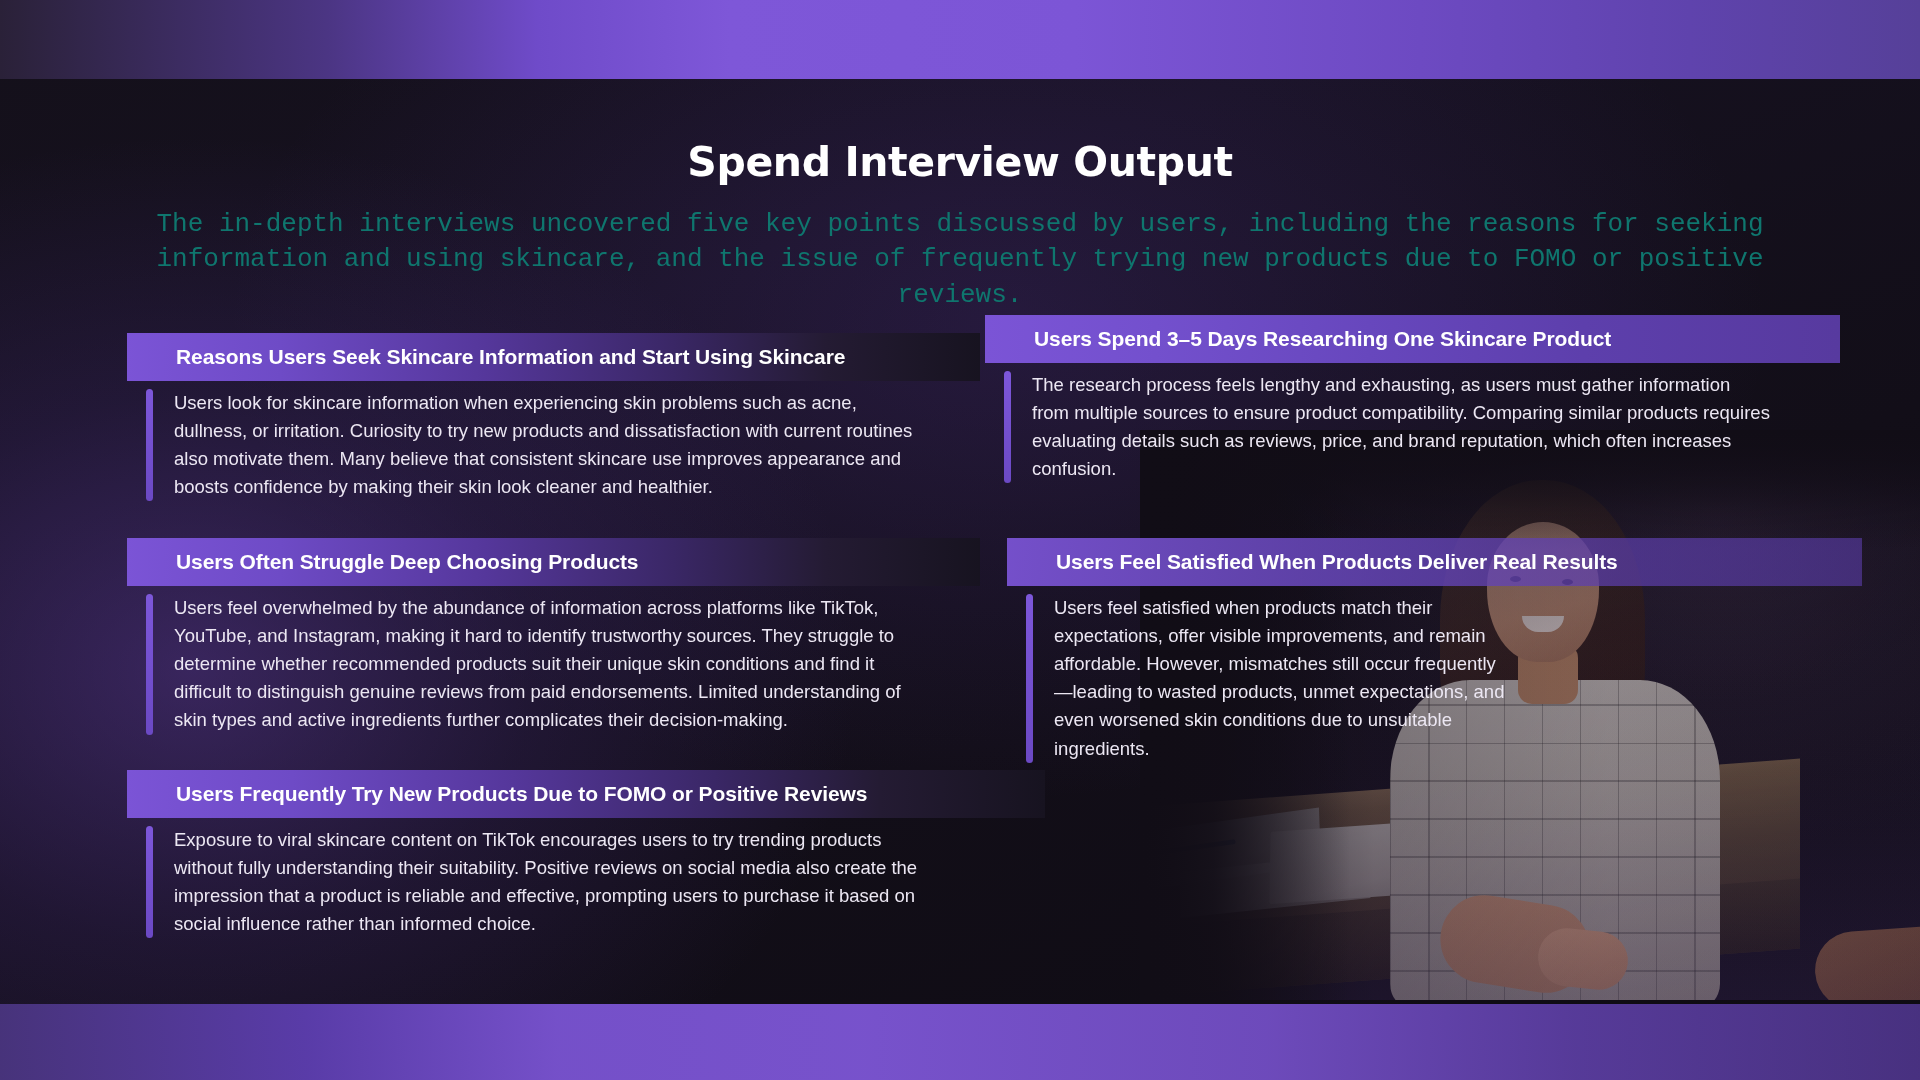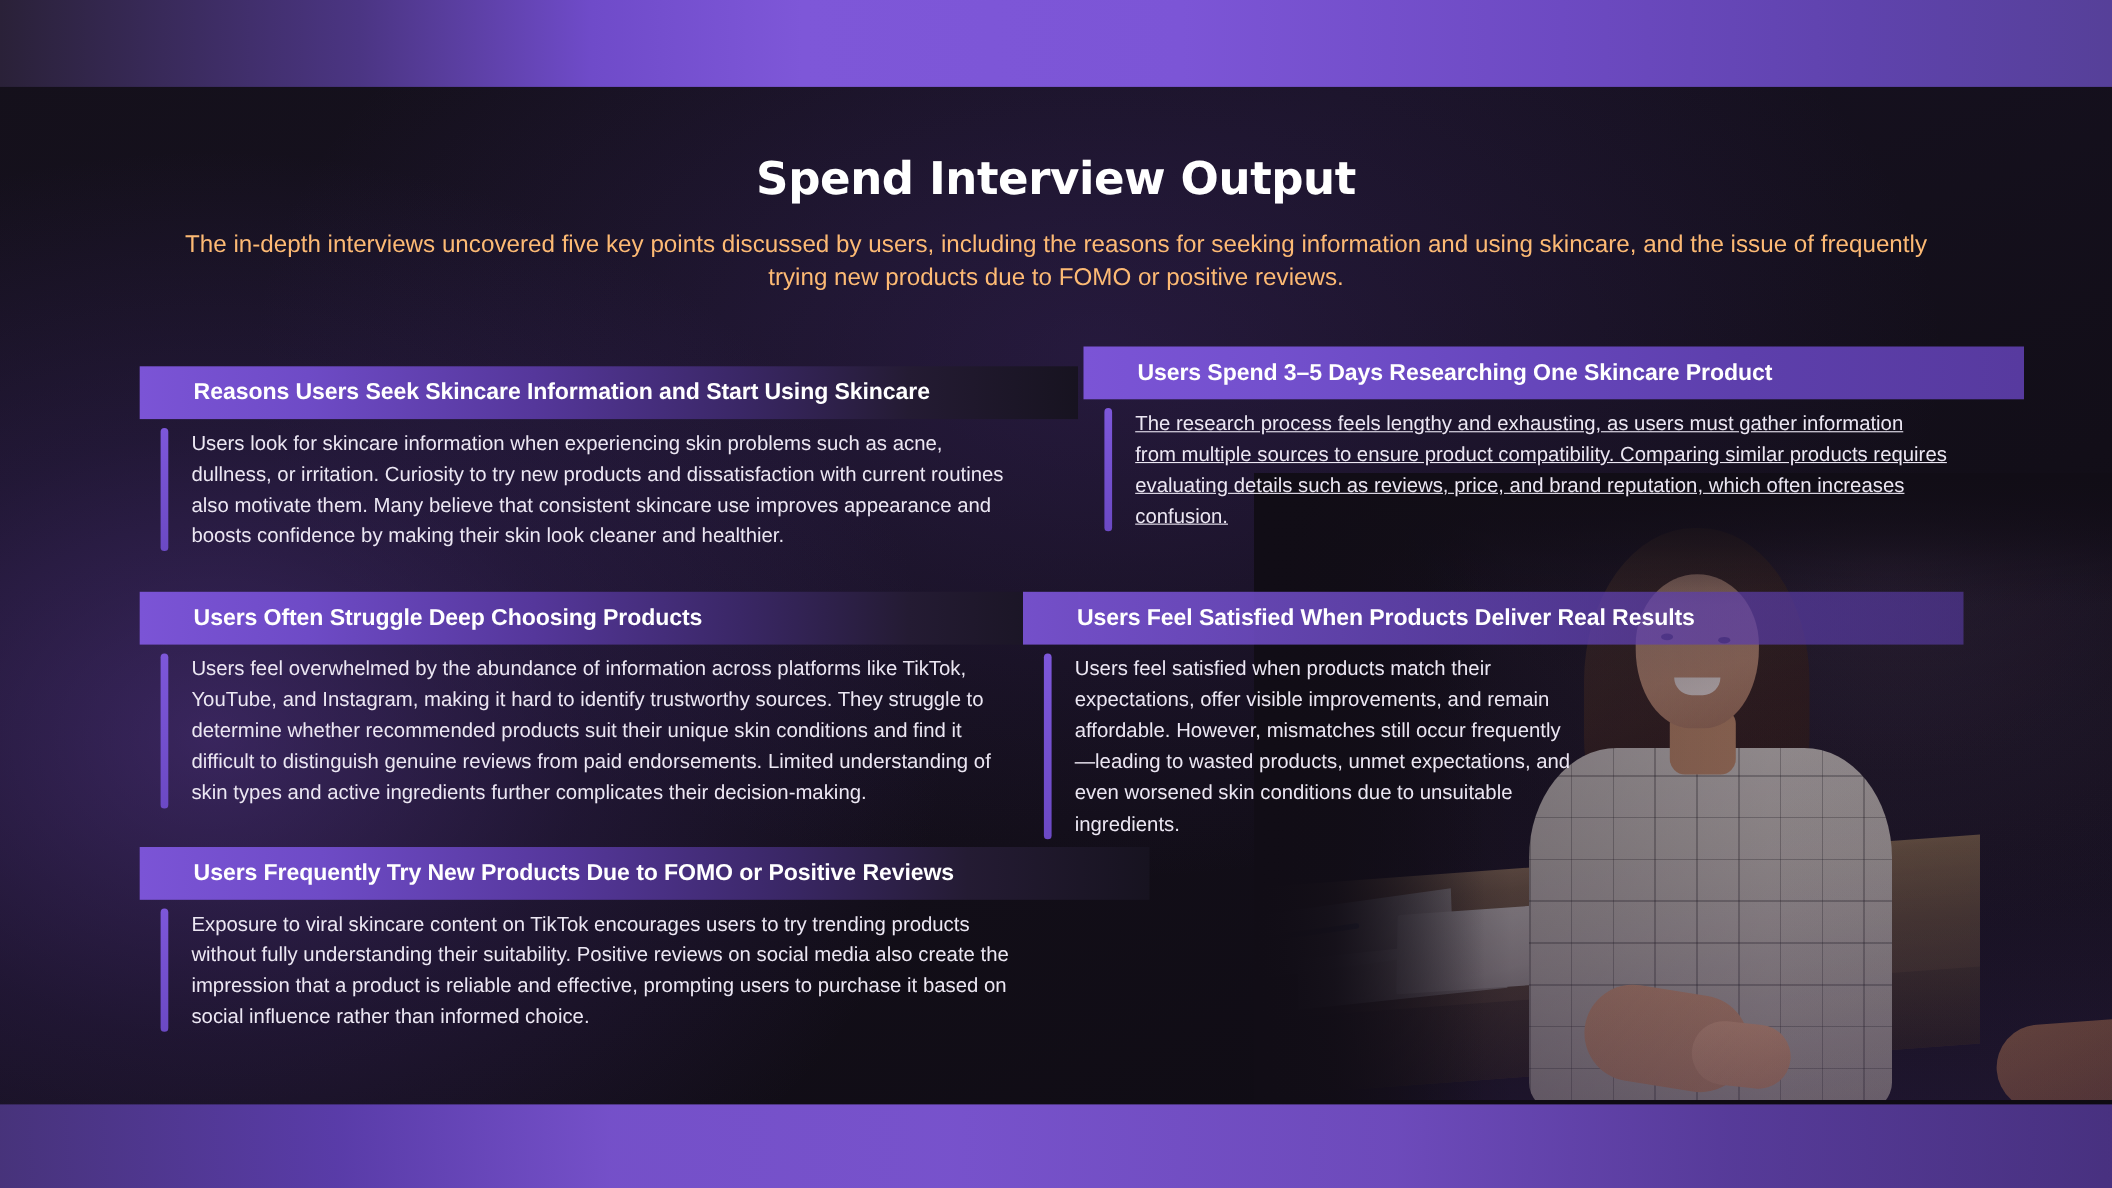--- a/index.html
+++ b/index.html
@@ -163,24 +163,25 @@
     font-family: "DejaVu Sans", sans-serif;
     font-weight: 900;
     font-size: 41px;
     letter-spacing: -0.4px;
     color: #ffffff;
     line-height: 1.1;
   }
   .page-sub {
     margin: 22px auto 0;
     width: 1625px;
-    font-size: 22px;
+    font-size: 26px;
     line-height: 1.36;
-    color: #fdba74;
+    color: #0f766e;
     font-weight: 400;
+    font-family: Liberation Mono, monospace;
   }
 
   
   .cards { position: absolute; left: 0; top: 0; width: 1920px; height: 1080px; z-index: 25; }
 
   .card { position: absolute; }
 
   .card-head {
     height: 48px;
     display: flex;
@@ -218,24 +219,24 @@
     font-size: 18.5px;
     line-height: 1.52;
     color: #ece7f3;
     font-weight: 400;
   }
 
   
   #card-1 { left: 127px; top: 333px; width: 853px; }
   #card-1 .body-text { width: 745px; }
   #card-2 { left: 985px; top: 315px; width: 855px; }
-  #card-2 .body-text { width: 740px; text-decoration: underline; }
+  #card-2 .body-text { width: 740px; }
   #card-3 { left: 127px; top: 538px; width: 853px; }
   #card-3 .body-text { width: 730px; }
-  #card-4 { left: 930px; top: 538px; width: 855px; }
+  #card-4 { left: 1007px; top: 538px; width: 855px; }
   #card-4 .body-text { width: 455px; }
   #card-5 { left: 127px; top: 770px; width: 918px; }
   #card-5 .body-text { width: 755px; }
 </style>
 </head>
 <body>
 
 <div id="stage">
 
   <div class="bg-base"></div>

